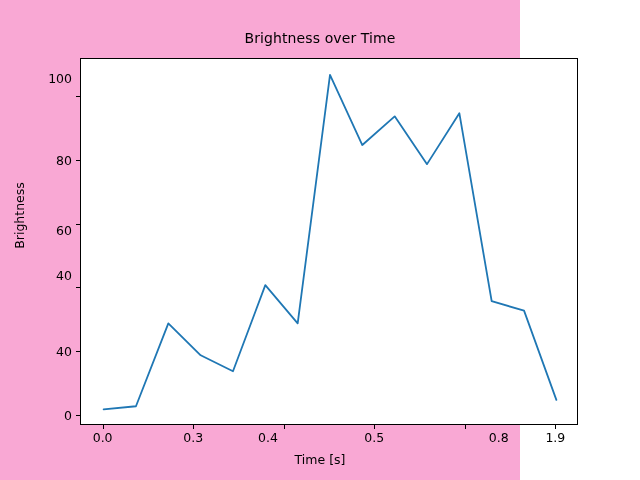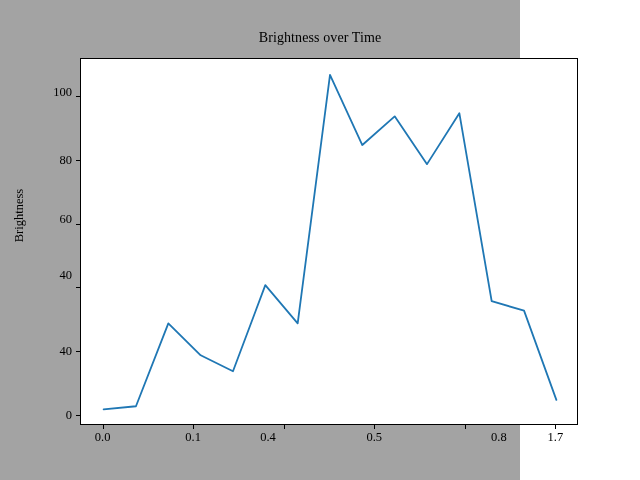--- a/index.html
+++ b/index.html
@@ -10,22 +10,21 @@
   body {
     width: 640px;
     height: 480px;
     font-family: "DejaVu Sans", sans-serif;
     overflow: hidden;
   }
   #figure {
     position: relative;
     width: 520px;
     height: 480px;
-    background: #a3a3a3;
-    font-family: Liberation Serif, serif;
+    background: #f9a8d4;
   }
   #chart-title {
     position: absolute;
     left: 0;
     top: 30px;
     width: 640px;
     text-align: center;
     font-size: 14px;
     color: #000000;
     letter-spacing: 0.1px;
@@ -113,50 +112,51 @@
 <body>
 
 <div id="figure">
 
   <div id="chart-title">Brightness over Time</div>
 
   <div id="ytick-labels">
       <div class="ytick-label" style="top: 414.806px;">0</div>
       <div class="ytick-label" style="top: 351.09px;">40</div>
       <div class="ytick-label" style="top: 275px;">40</div>
-      <div class="ytick-label" style="top: 219px; margin-left: 34px;">60</div>
+      <div class="ytick-label" style="top: 230px; margin-left: 34px;">60</div>
       <div class="ytick-label" style="top: 159.944px;">80</div>
-      <div class="ytick-label" style="top: 92px;">100</div>
+      <div class="ytick-label" style="top: 78px;">100</div>
     </div>
   <div id="ytick-marks">
       <div class="ytick-mark" style="top: 414.806px;"></div>
       <div class="ytick-mark" style="top: 351.09px;"></div>
       <div class="ytick-mark" style="top: 287.375px;"></div>
       <div class="ytick-mark" style="top: 223.66px;"></div>
       <div class="ytick-mark" style="top: 159.944px;"></div>
       <div class="ytick-mark" style="top: 96.2292px;"></div>
     </div>
   <div id="xtick-labels">
       <div class="xtick-label" style="left: 102.636px;">0.0</div>
-      <div class="xtick-label" style="left: 193.182px;">0.1</div>
+      <div class="xtick-label" style="left: 193.182px;">0.3</div>
       <div class="xtick-label" style="left: 268px;">0.4</div>
       <div class="xtick-label" style="left: 374.273px;">0.5</div>
       <div class="xtick-label" style="left: 464.818px; margin-left: 34px;">0.8</div>
-      <div class="xtick-label" style="left: 555.364px;">1.7</div>
+      <div class="xtick-label" style="left: 555.364px;">1.9</div>
     </div>
   <div id="xtick-marks">
       <div class="xtick-mark" style="left: 102.636px;"></div>
       <div class="xtick-mark" style="left: 193.182px;"></div>
       <div class="xtick-mark" style="left: 283.727px;"></div>
       <div class="xtick-mark" style="left: 374.273px;"></div>
       <div class="xtick-mark" style="left: 464.818px;"></div>
       <div class="xtick-mark" style="left: 555.364px;"></div>
     </div>
 
   <div id="plot-area">
     <svg id="plot-svg" viewBox="0 0 498 367" preserveAspectRatio="none">
       <polyline id="data-line" fill="none" stroke="#1f77b4" stroke-width="1.8" stroke-linejoin="round" stroke-linecap="round" points="22.64,350.43 54.96,347.25 87.33,264.42 119.66,296.28 151.98,312.20 184.31,226.19 216.68,264.42 249.00,15.93 281.32,86.02 313.69,57.34 346.02,105.13 378.34,54.16 410.67,242.12 443.04,251.68 475.36,340.88"></polyline>
     </svg>
   </div>
 
+  <div id="xlabel">Time [s]</div>
   <div id="ylabel">Brightness</div>
 
 </div>
 
 </body></html>

